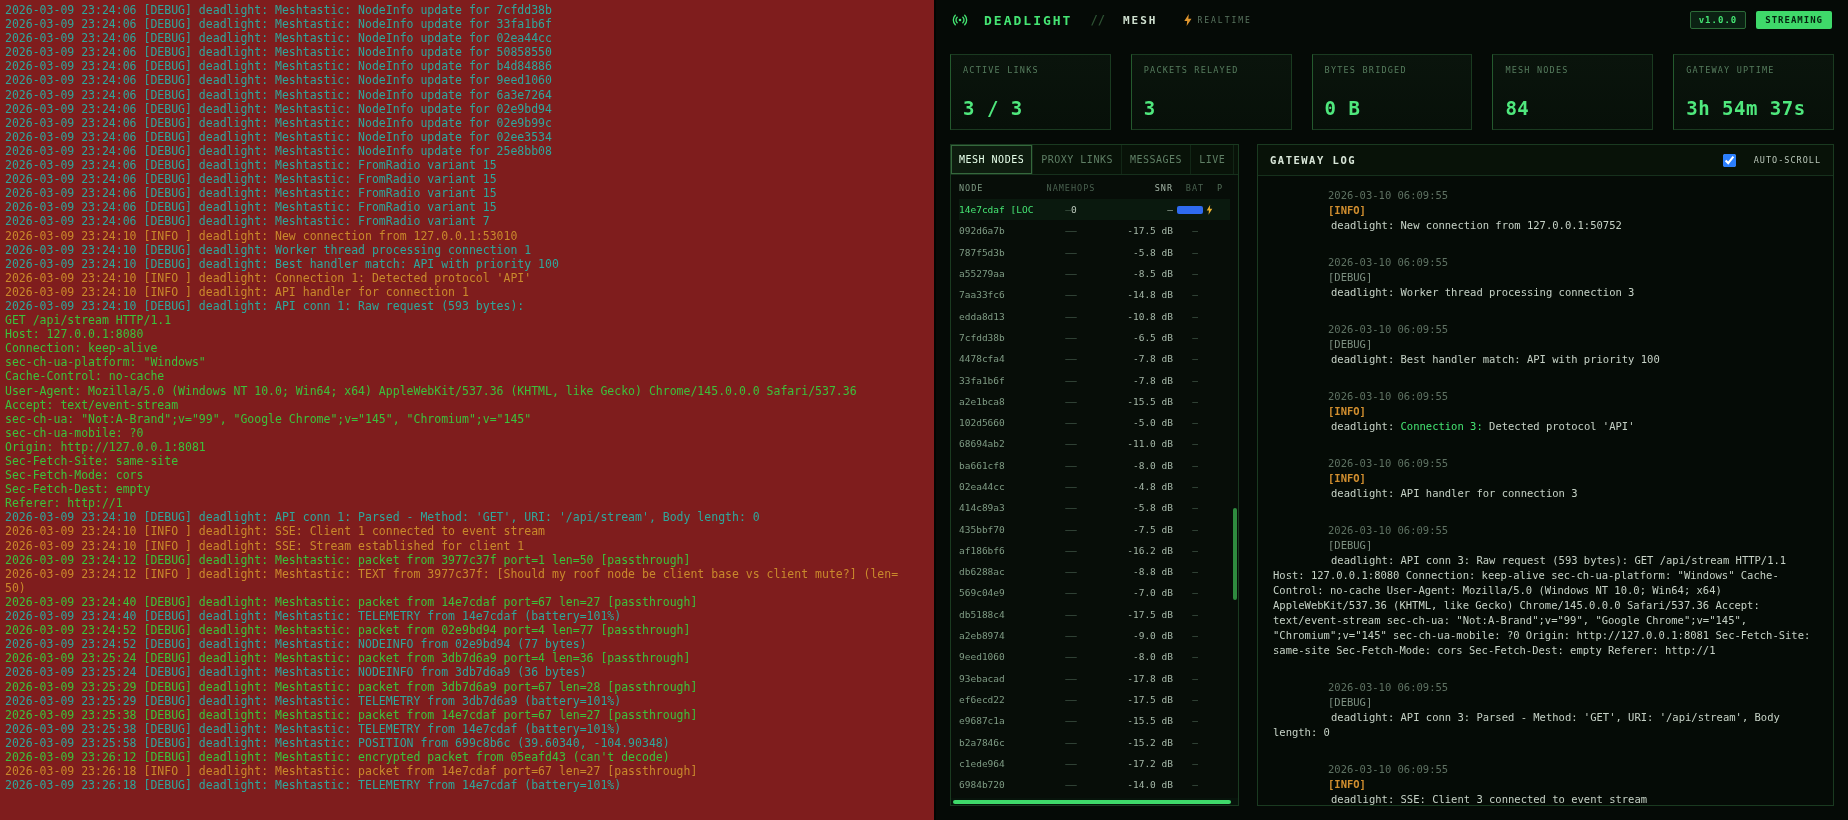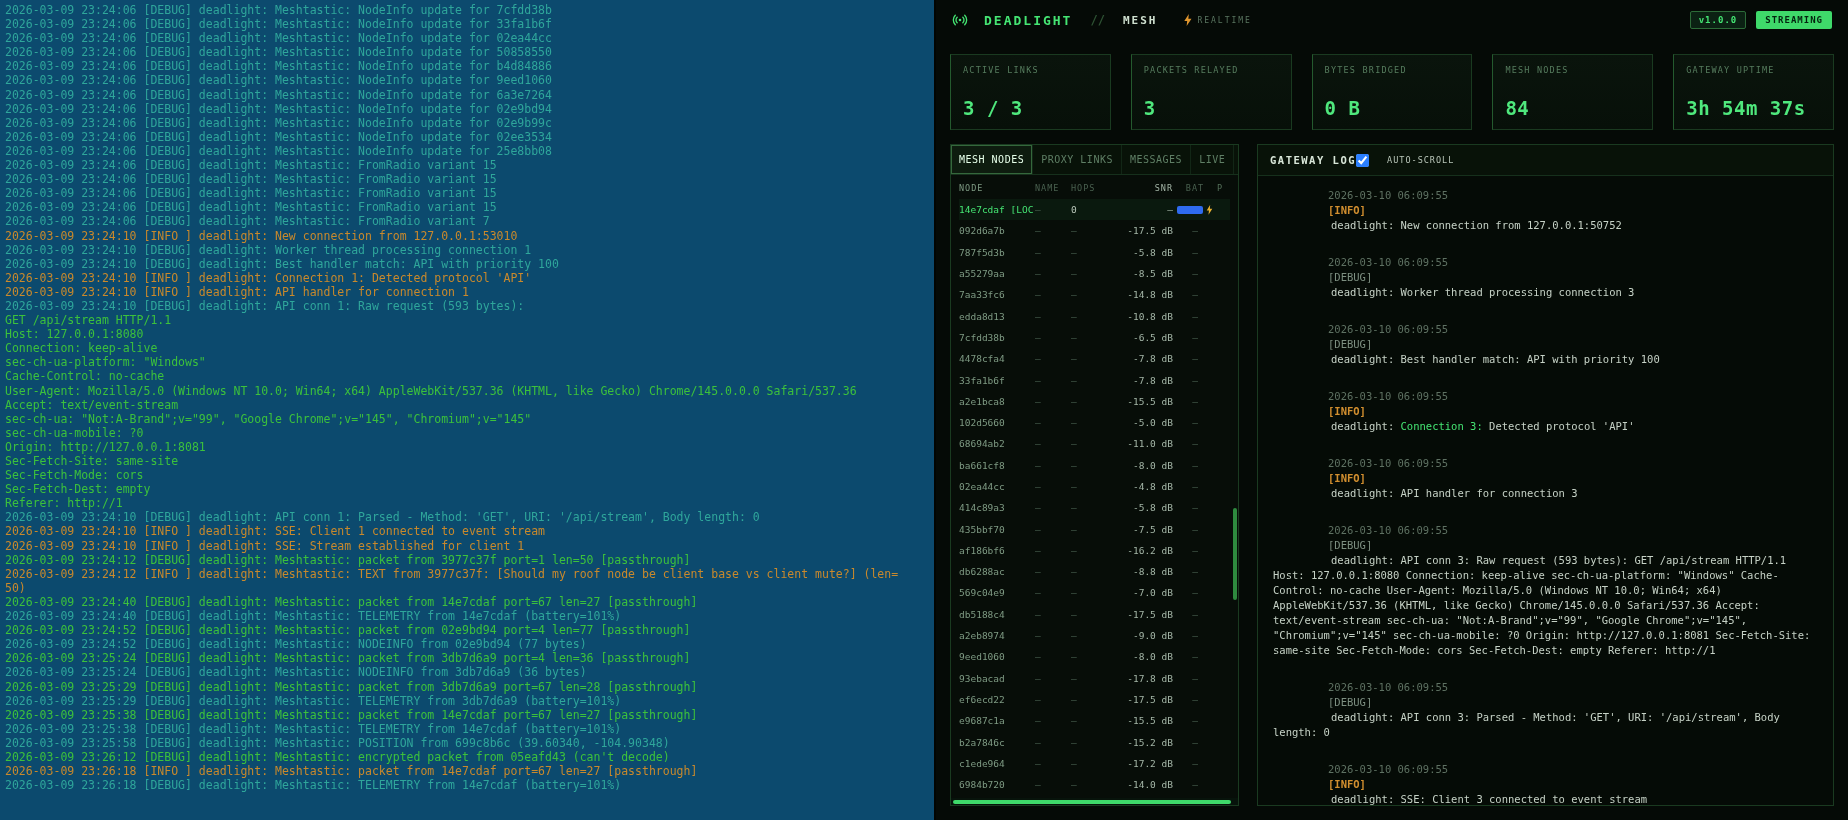--- a/index.html
+++ b/index.html
@@ -1,19 +1,19 @@
 <!DOCTYPE html>
 <html><head>
 <meta charset="utf-8">
 <style>
 *{margin:0;padding:0;box-sizing:border-box}
 html,body{width:1848px;height:820px;background:#020502;overflow:hidden;font-family:"DejaVu Sans Mono",monospace}
 
 
-.terminal{position:absolute;left:0;top:0;width:934px;height:820px;background:#0c4a6e;padding:3px 0 0 5px;overflow:hidden}
+.terminal{position:absolute;left:0;top:0;width:934px;height:820px;background:#7f1d1d;padding:3px 0 0 5px;overflow:hidden}
 .tline{white-space:pre;font-size:11.5px;line-height:14.1px}
 .c-teal{color:#2fa69b}
 .c-orange{color:#c9892c}
 .c-green{color:#3cc13c}
 
 
 .dashboard{position:absolute;left:936px;top:0;width:912px;height:820px;background:#050a06;display:flex;flex-direction:column}
 .dash-header{height:40px;display:flex;align-items:center;gap:16px;padding:0 16px;flex:none}
 .logo-icon{width:16px;height:16px;flex:none}
 .brand{font-size:13px;font-weight:bold;color:#45e573;letter-spacing:2px}
@@ -39,34 +39,34 @@
 .tab{padding:9px 8px;font-size:10px;color:#5f7f65;border-right:1px solid #122616;white-space:nowrap;letter-spacing:.5px;cursor:pointer}
 .tab.active{color:#e6ffe9;background:#0e1c0f;box-shadow:inset 0 0 0 1px #35683c}
 .thead{display:grid;grid-template-columns:74px 38px 40px 62px 44px 1fr;padding:8px 8px 6px;font-size:8.5px;color:#547059;letter-spacing:1px;flex:none}
 .thead .col-snr{text-align:right}
 .thead .col-bat{display:block}
 .tbody{flex:1;overflow:hidden;padding:0 8px 7px}
 .trow{display:grid;grid-template-columns:74px 38px 40px 62px 44px 1fr;height:21.3px;align-items:center;font-size:9.5px}
 .trow.local{background:rgba(69,229,115,.06)}
 .col-node{color:#7e9a83;white-space:nowrap;overflow:hidden}
 .trow.local .col-node{color:#45e573}
-.col-name{color:#49604f;text-align:left;padding-left:2px}
+.col-name{color:#49604f;text-align:right;padding-left:2px}
 .col-hops{color:#49604f;}
 .trow.local .col-hops{color:#b9c6b9}
 .col-snr{color:#a4b6a7;text-align:right;white-space:nowrap}
 .col-bat{color:#49604f;text-align:center;display:flex;align-items:center;justify-content:center;gap:3px}
 .bat-bar{width:26px;height:8px;background:#2f6bef;border-radius:2px}
 .bat-bolt{width:7px;height:10px;background:#e8b030;clip-path:polygon(60% 0,10% 58%,42% 58%,36% 100%,90% 40%,55% 40%);flex:none}
 .hscroll{position:absolute;left:0;right:0;bottom:0;height:7px;background:#07130b}
 .hscroll-thumb{position:absolute;left:2px;top:1.5px;height:4px;width:97%;background:#3fd96a;border-radius:2px}
 .vscroll-thumb{position:absolute;right:1px;top:55%;width:4px;height:92px;background:#2e8a3e;border-radius:2px}
 
 
 .log-panel{flex:1;border:1px solid #1a3a20;background:#050b06;display:flex;flex-direction:column;overflow:hidden}
-.log-header{height:31px;flex:none;display:flex;align-items:center;justify-content:flex-start;padding:0 12px;border-bottom:1px solid #16301c;background:#081208}
+.log-header{height:31px;flex:none;display:flex;align-items:center;justify-content:space-between;padding:0 12px;border-bottom:1px solid #16301c;background:#081208}
 .log-title{font-size:10.5px;font-weight:bold;color:#d8e6d8;letter-spacing:1.5px}
 .autoscroll{display:flex;align-items:center;gap:18px}
 .autoscroll input{width:13px;height:13px;accent-color:#2b7fff;cursor:pointer}
 .autoscroll-label{font-size:8.5px;color:#b9c6b9;letter-spacing:1px}
 .log-body{flex:1;padding:12px 15px;overflow:hidden;font-size:10.5px;line-height:15px;color:#c6d2c6}
 .log-entry{margin-bottom:22px}
 .log-ts{color:#5e7162;text-indent:55px}
 .log-tag{font-weight:bold;text-indent:55px}
 .lvl-INFO{color:#d28f2f}
 .lvl-DEBUG{color:#7d8f81;font-weight:normal}

